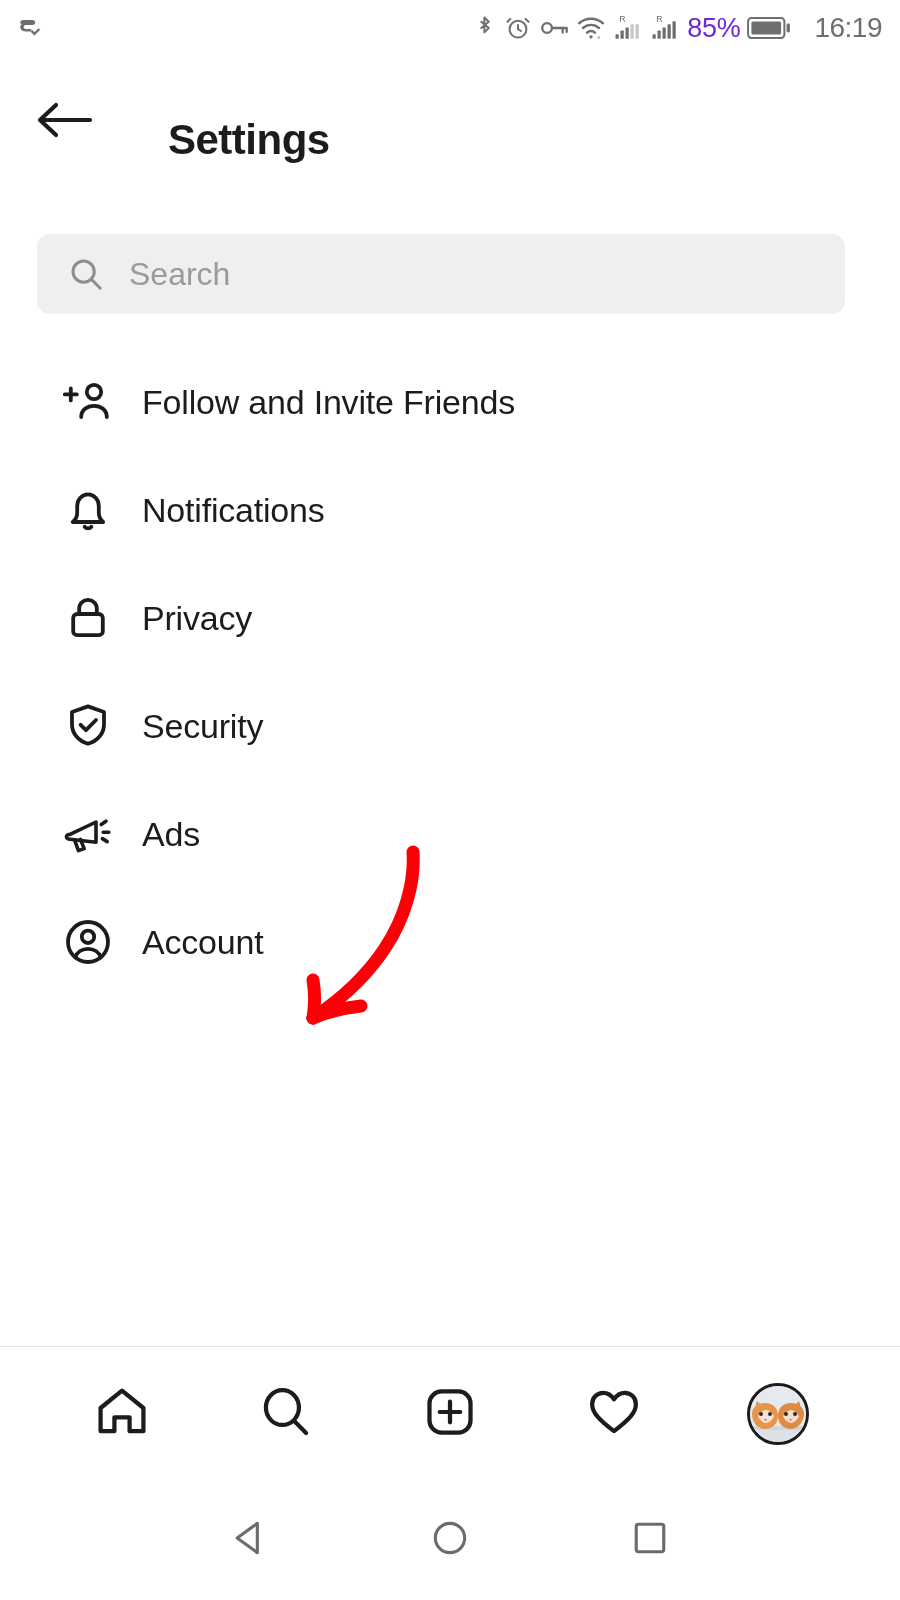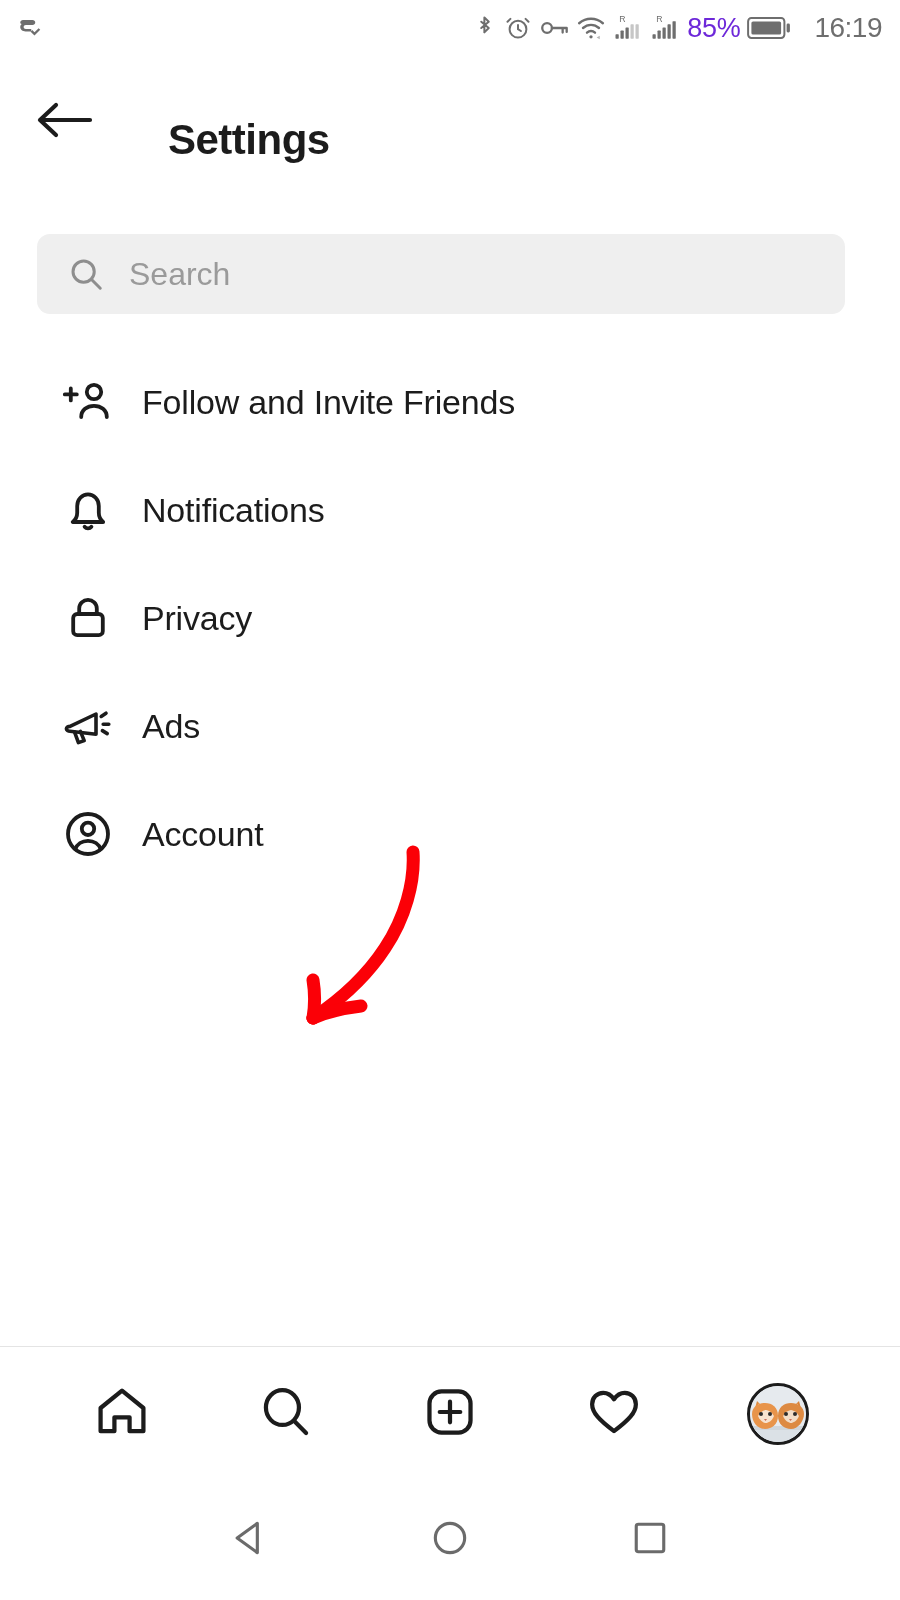--- a/index.html
+++ b/index.html
@@ -241,20 +241,29 @@
   <div class="setting-row">
     <span class="row-icon">
       <svg width="52" height="52" viewBox="0 0 26 26" fill="none" stroke="#1c1c1c" stroke-width="1.9" stroke-linecap="round" stroke-linejoin="round">
         <rect x="5.6" y="11" width="14.8" height="10.6" rx="2"></rect>
         <path d="M8.6 11V8.2c0-2.4 2-4.3 4.4-4.3s4.4 1.9 4.4 4.3V11"></path>
       </svg>
     </span>
     <span class="row-label">Privacy</span>
   </div>
 
+  <div class="setting-row">
+    <span class="row-icon">
+      <svg width="52" height="52" viewBox="0 0 26 26" fill="none" stroke="#1c1c1c" stroke-width="1.9" stroke-linecap="round" stroke-linejoin="round">
+        <path d="M13 3.2l8 2.8v6.2c0 4.6-3.3 8.3-8 9.7-4.7-1.4-8-5.1-8-9.7V6z"></path>
+        <path d="M9.3 12.4l2.7 2.7 5-5.1"></path>
+      </svg>
+    </span>
+    <span class="row-label">Security</span>
+  </div>
 
   <div class="setting-row">
     <span class="row-icon">
       <svg width="52" height="52" viewBox="0 0 26 26" fill="none" stroke="#1c1c1c" stroke-width="1.8" stroke-linecap="round" stroke-linejoin="round">
         <path d="M3 13.2l13-6.2v10.1L3 15.6c-1 0-1.8-.5-1.8-1.2s.8-1.2 1.8-1.2z" transform="translate(1,0)"></path>
         <path d="M6.3 16.1l1.9 5.2 2.9-1-1.9-4.6"></path>
         <path d="M19.6 8.2l2.4-1.6M20.6 12.1h2.8M20.2 15.3l2.4 1.5"></path>
       </svg>
     </span>
     <span class="row-label">Ads</span>

